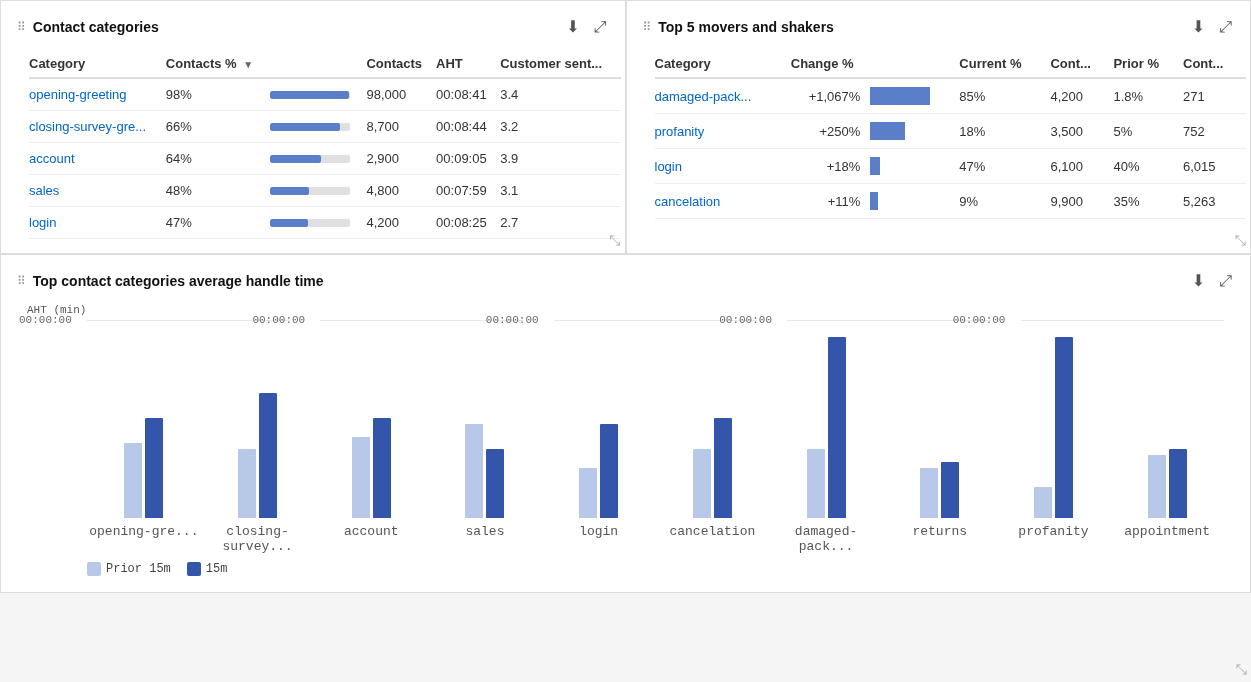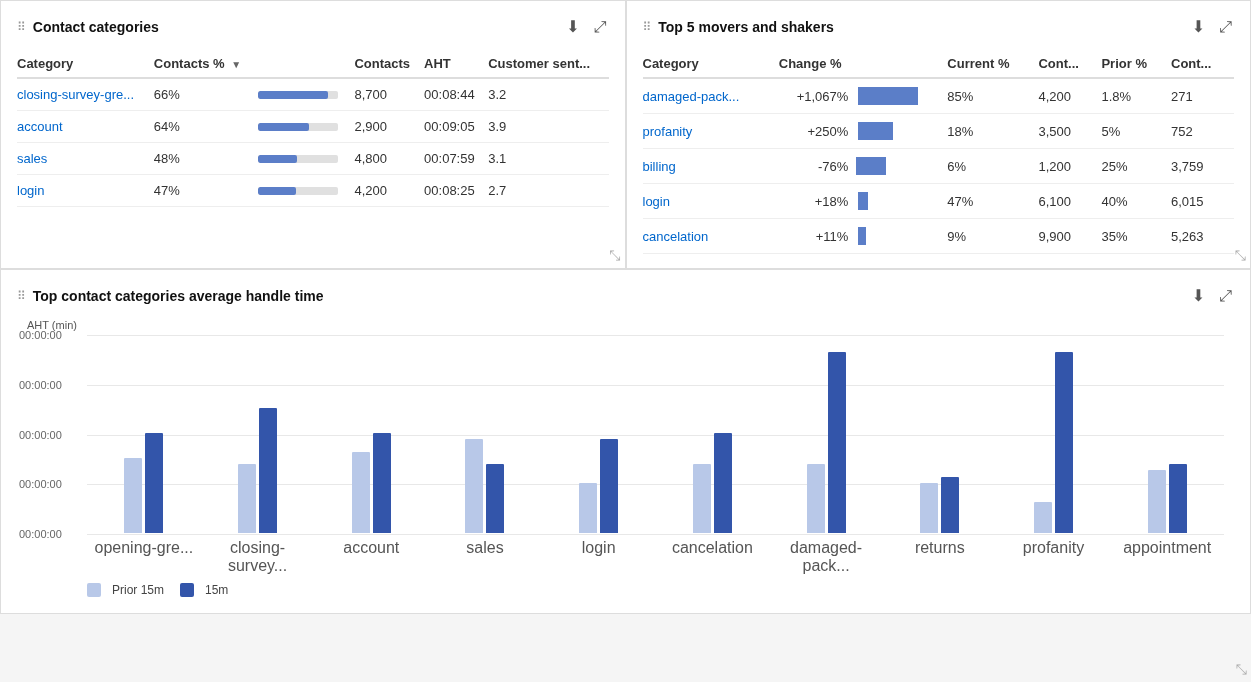--- a/index.html
+++ b/index.html
@@ -55,20 +55,21 @@
       font-size: 16px;
       background: none;
       border: none;
       padding: 2px;
     }
     
     table {
       width: 100%;
       border-collapse: collapse;
       font-size: 13px;
+      margin-left: 12px;
     }
     th {
       text-align: left;
       font-weight: 600;
       color: #333;
       padding: 6px 8px 6px 0;
       border-bottom: 2px solid #ddd;
       white-space: nowrap;
     }
     td {
@@ -97,20 +98,21 @@
     .bottom-panel {
       grid-column: 1 / -1;
       background: #fff;
       border: 1px solid #ddd;
       padding: 14px 16px 16px;
     }
     
     .chart-area {
       position: relative;
       margin-top: 8px;
+      font-family: Liberation Mono, monospace;
     }
     .y-label {
       font-size: 11px;
       color: #555;
       margin-bottom: 4px;
       margin-left: 10px;
     }
     .bar-group {
       display: flex;
       align-items: flex-end;
@@ -121,35 +123,35 @@
     }
     .chart-bar {
       width: 18px;
       border-radius: 1px 1px 0 0;
     }
     .bar-prior { background: #b8c8e8; }
     .bar-current { background: #3355aa; }
     .x-label {
       flex: 1;
       text-align: center;
-      font-size: 16px;
+      font-size: 13px;
       color: #555;
       padding-top: 4px;
     }
     .legend {
       display: flex;
       gap: 16px;
       margin-top: 8px;
       margin-left: 70px;
       align-items: center;
     }
     .legend-item {
       display: flex;
       align-items: center;
-      gap: 11px;
+      gap: 5px;
       font-size: 12px;
       color: #444;
     }
     .legend-swatch {
       width: 14px;
       height: 14px;
       border-radius: 2px;
     }
     .resize-handle {
       position: absolute;
@@ -187,20 +189,32 @@
           <th>Category</th>
           <th>Contacts % <span class="sort-icon">▼</span></th>
           <th></th>
           <th>Contacts</th>
           <th>AHT</th>
           <th>Customer sent...</th>
         </tr>
       </thead>
       <tbody id="cc-tbody">
           <tr>
+    <td><a class="link-cell">opening-greeting</a></td>
+    <td>98%</td>
+    <td>
+      <div class="bar-bg">
+        <div class="bar-fill" style="width:98%"></div>
+      </div>
+    </td>
+    <td>98,000</td>
+    <td>00:08:41</td>
+    <td>3.4</td>
+  </tr>
+          <tr>
     <td><a class="link-cell">closing-survey-gre...</a></td>
     <td>66%</td>
     <td>
       <div class="bar-bg">
         <div class="bar-fill" style="width:87%"></div>
       </div>
     </td>
     <td>8,700</td>
     <td>00:08:44</td>
     <td>3.2</td>
@@ -283,31 +297,20 @@
           <tr>
       <td><a class="link-cell">profanity</a></td>
       <td style="text-align:right; white-space:nowrap;">+250%</td>
       <td>
         <div style="display:inline-block; width:35px; height:18px; background:#5b7ec8; vertical-align:middle; margin-left:2px;"></div>
       </td>
       <td>18%</td>
       <td>3,500</td>
       <td>5%</td>
       <td>752</td>
-    </tr>
-          <tr>
-      <td><a class="link-cell">billing</a></td>
-      <td style="text-align:right; white-space:nowrap;">-76%</td>
-      <td>
-        <div style="display:inline-block; width:30px; height:18px; background:#5b7ec8; vertical-align:middle;"></div>
-      </td>
-      <td>6%</td>
-      <td>1,200</td>
-      <td>25%</td>
-      <td>3,759</td>
     </tr>
           <tr>
       <td><a class="link-cell">login</a></td>
       <td style="text-align:right; white-space:nowrap;">+18%</td>
       <td>
         <div style="display:inline-block; width:10px; height:18px; background:#5b7ec8; vertical-align:middle; margin-left:2px;"></div>
       </td>
       <td>47%</td>
       <td>6,100</td>
       <td>40%</td>
@@ -338,21 +341,21 @@
       <div class="panel-actions">
         <button class="icon-btn" title="Download">⬇</button>
         <button class="icon-btn" title="Expand">⤢</button>
       </div>
     </div>
     <div class="chart-area">
       <div class="y-label">AHT (min)</div>
       <div style="position:relative; display:flex; flex-direction:column;">
         <div style="display:flex; margin-left:70px; margin-right:10px; position:relative; height:200px;">
 
-          <div style="position:absolute; left:0; right:0; top:0; bottom:0; display:flex; flex-direction:column; justify-content:space-between; pointer-events:none;gap:30px;">
+          <div style="position:absolute; left:0; right:0; top:0; bottom:0; display:flex; flex-direction:row; justify-content:space-between; pointer-events:none;gap:30px;">
             <div style="border-top:1px solid #e8e8e8; width:100%; position:relative;">
               <span style="position:absolute; left:-68px; top:-7px; font-size:11px; color:#666;">00:00:00</span>
             </div>
             <div style="border-top:1px solid #e8e8e8; width:100%; position:relative;">
               <span style="position:absolute; left:-68px; top:-7px; font-size:11px; color:#666;">00:00:00</span>
             </div>
             <div style="border-top:1px solid #e8e8e8; width:100%; position:relative;">
               <span style="position:absolute; left:-68px; top:-7px; font-size:11px; color:#666;">00:00:00</span>
             </div>
             <div style="border-top:1px solid #e8e8e8; width:100%; position:relative;">

